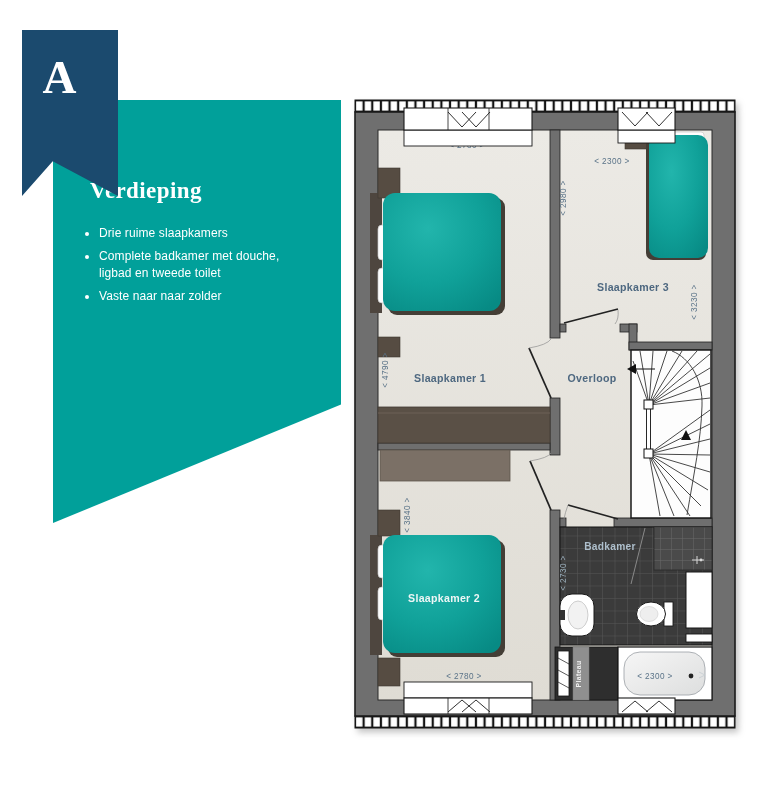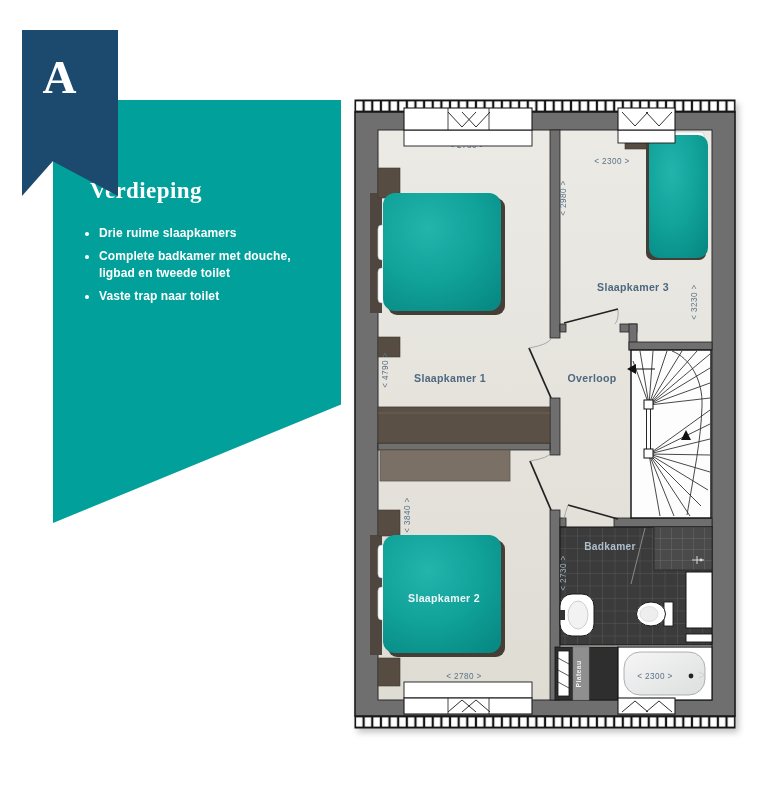--- a/index.html
+++ b/index.html
@@ -31,21 +31,21 @@
     position:absolute;left:37px;top:78px;
     font-family:"Liberation Serif",serif;font-weight:700;
     font-size:23px;letter-spacing:.4px;
   }
   .card-bullets{
     position:absolute;left:32px;top:125px;margin:0;
     padding-left:14px;width:200px;
     list-style:disc;
   }
   .card-bullets li{
-    font-size:12px;font-weight:700;line-height:17px;
+    font-size:12px;font-weight:400;line-height:17px;
     margin-bottom:6px;letter-spacing:.1px;
   }
 
   
   .plan{
     position:absolute;left:352px;top:98px;width:386px;height:632px;z-index:1;
     filter:drop-shadow(3px 4px 3px rgba(90,90,90,.35));
   }
   svg text{font-family:"Liberation Sans",sans-serif;}
   .dim{font-size:8.2px;fill:#5A7388;letter-spacing:.4px;font-weight:400;}
@@ -60,21 +60,21 @@
 
 <div class="badge">
   <div class="badge-letter">A</div>
 </div>
 
 <div class="card">
   <div class="card-title">Verdieping</div>
   <ul class="card-bullets">
     <li>Drie ruime slaapkamers</li>
     <li>Complete badkamer met douche, ligbad en tweede toilet</li>
-    <li>Vaste trap naar toilet</li>
+    <li>Vaste naar naar zolder</li>
   </ul>
 </div>
 
 <div class="plan">
 <svg width="386" height="632" viewBox="0 0 386 632" xmlns="http://www.w3.org/2000/svg">
   <defs>
     <linearGradient id="floorG" x1="0" y1="0" x2="0" y2="1">
       <stop offset="0" stop-color="#ECEAE5"></stop>
           <stop offset="1" stop-color="#DFDCD4"></stop>
     </linearGradient>

